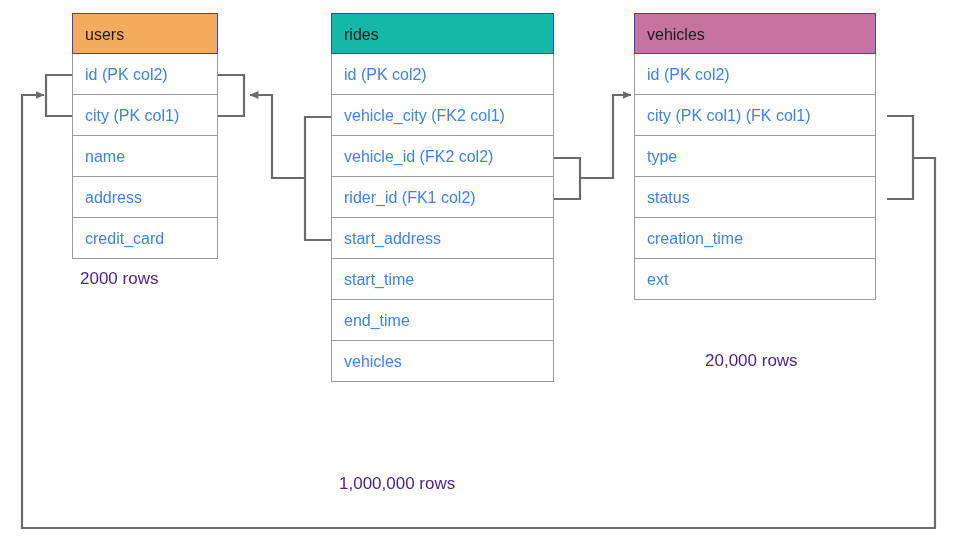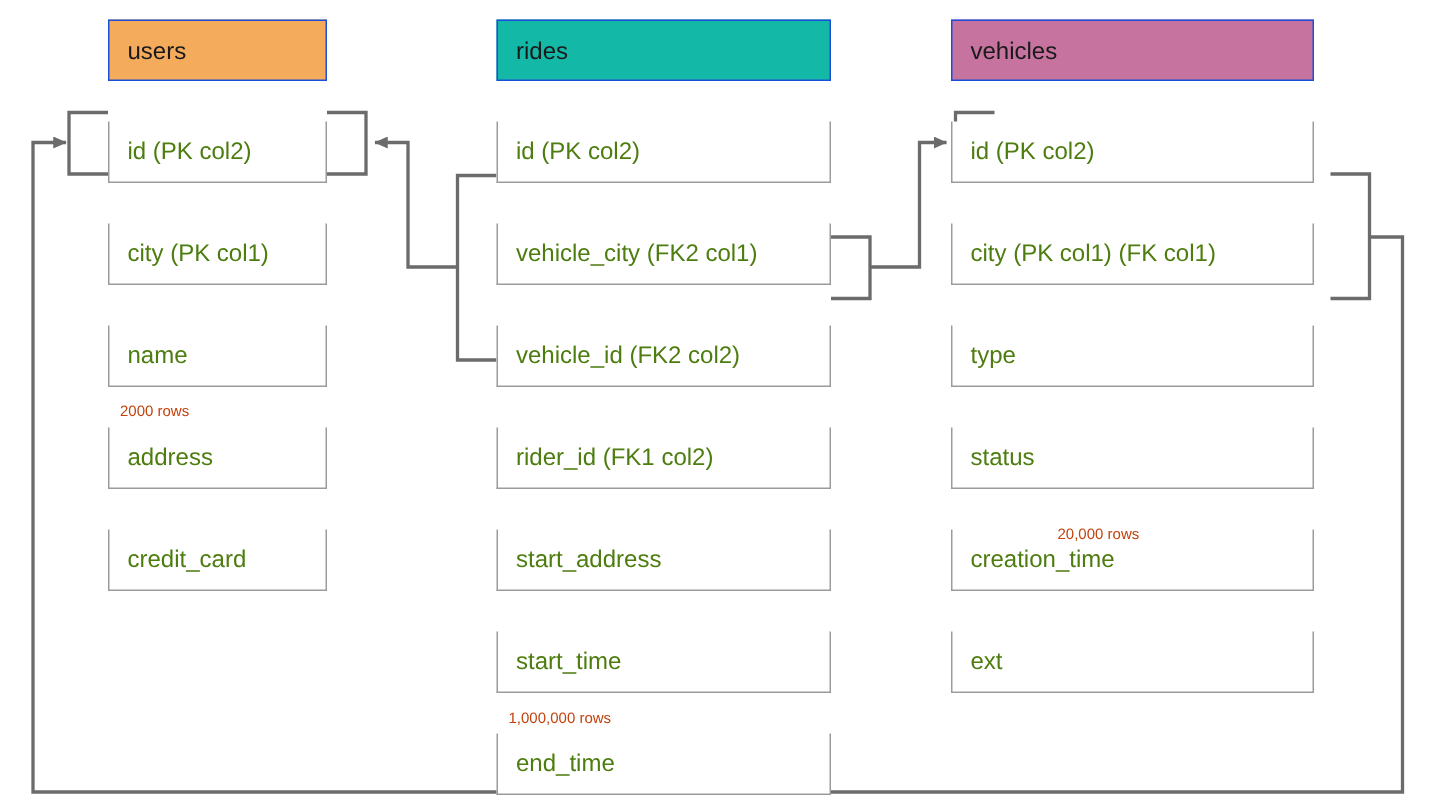--- a/index.html
+++ b/index.html
@@ -11,26 +11,26 @@
   #canvas{position:absolute;inset:0;width:960px;height:540px;}
   #links{position:absolute;left:0;top:0;width:960px;height:540px;}
   .entity{position:absolute;box-sizing:border-box;}
   .ent-title{
     box-sizing:border-box;height:41px;line-height:41px;
     padding:0 12px;font-size:16px;color:#1a1a1a;
     border:1px solid #1d4ed8;
   }
   .ent-col{
     box-sizing:border-box;height:41px;line-height:41px;
-    padding:0 12px;font-size:16px;color:#4d7c0f;background:#ffffff;
+    padding:0 12px;font-size:16px;color:#3b82f6;background:#ffffff;
     border:1px solid #9b9b9b;border-top:none;
-    white-space:nowrap;overflow:hidden;margin-top:27px;
+    white-space:nowrap;overflow:hidden;
   }
   .rowcount{
-    position:absolute;font-size:10px;color:#c2410c;white-space:nowrap;
+    position:absolute;font-size:17px;color:#4c1d95;white-space:nowrap;
   }
 </style>
 </head>
 <body>
 
 <div id="canvas">
 
   <svg id="links" viewBox="0 0 960 540" xmlns="http://www.w3.org/2000/svg">
     <defs>
       <marker id="arrowhead" markerWidth="9" markerHeight="8" refX="8.5" refY="4" orient="auto" markerUnits="userSpaceOnUse">

